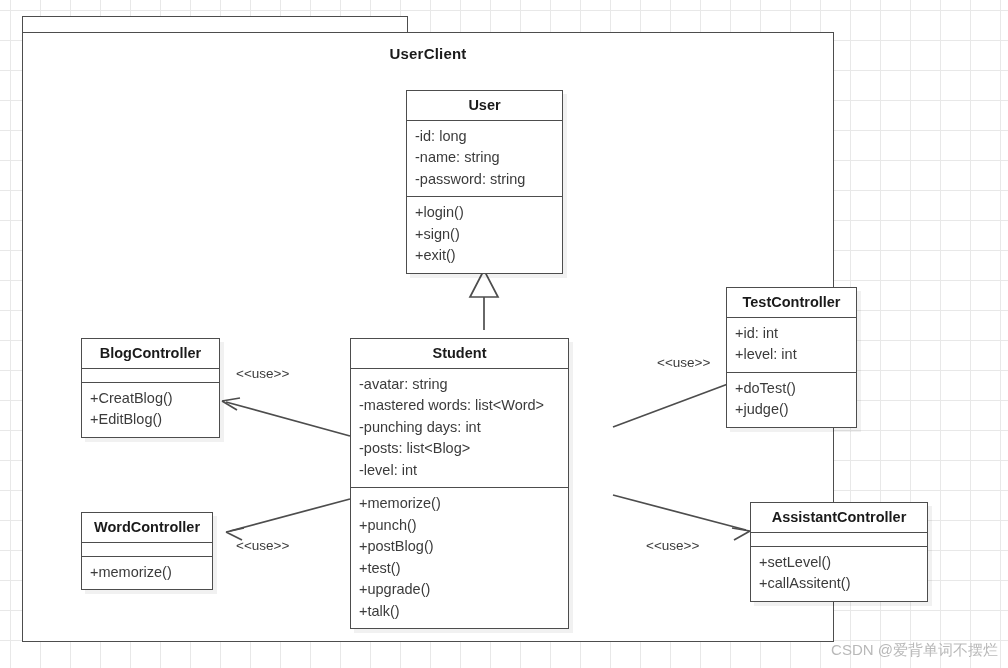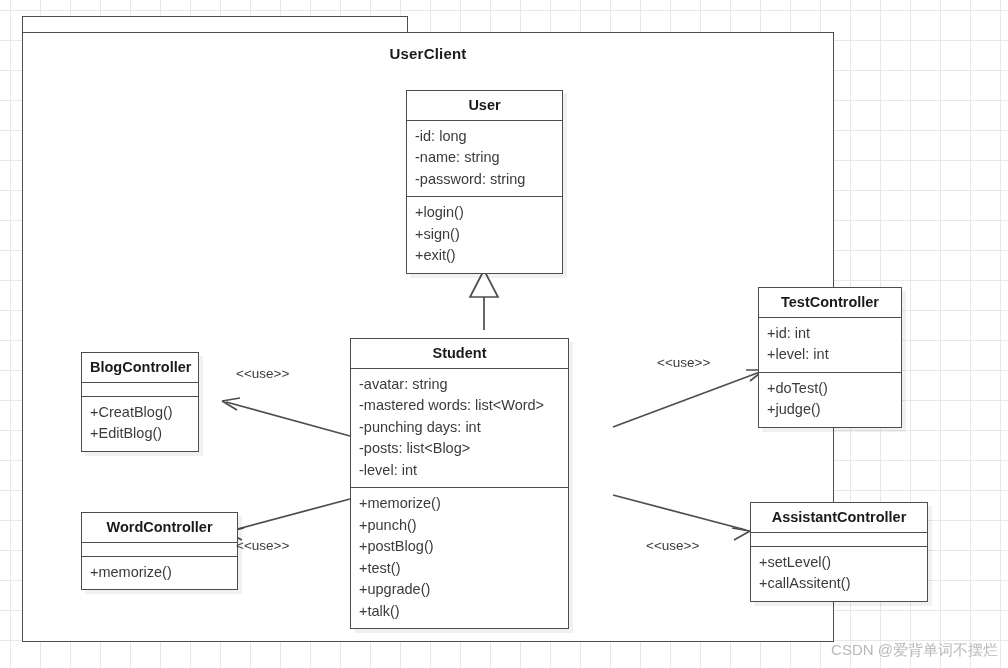--- a/index.html
+++ b/index.html
@@ -203,42 +203,42 @@
         <li>+memorize()</li>
         <li>+punch()</li>
         <li>+postBlog()</li>
         <li>+test()</li>
         <li>+upgrade()</li>
         <li>+talk()</li>
       </ul>
     </div>
   </div>
 
-  <div class="cls" style="left:81px; top:352px; width:118px;">
+  <div class="cls" style="left:81px; top:338px; width:139px;">
     <div class="cls-name">BlogController</div>
     <div class="cls-sec divided empty"></div>
     <div class="cls-sec">
       <ul>
         <li>+CreatBlog()</li>
         <li>+EditBlog()</li>
       </ul>
     </div>
   </div>
 
-  <div class="cls" style="left:81px; top:512px; width:157px;">
+  <div class="cls" style="left:81px; top:512px; width:132px;">
     <div class="cls-name">WordController</div>
     <div class="cls-sec divided empty"></div>
     <div class="cls-sec">
       <ul>
         <li>+memorize()</li>
       </ul>
     </div>
   </div>
 
-  <div class="cls" style="left:758px; top:287px; width:144px;">
+  <div class="cls" style="left:726px; top:287px; width:131px;">
     <div class="cls-name">TestController</div>
     <div class="cls-sec divided">
       <ul>
         <li>+id: int</li>
         <li>+level: int</li>
       </ul>
     </div>
     <div class="cls-sec">
       <ul>
         <li>+doTest()</li>

